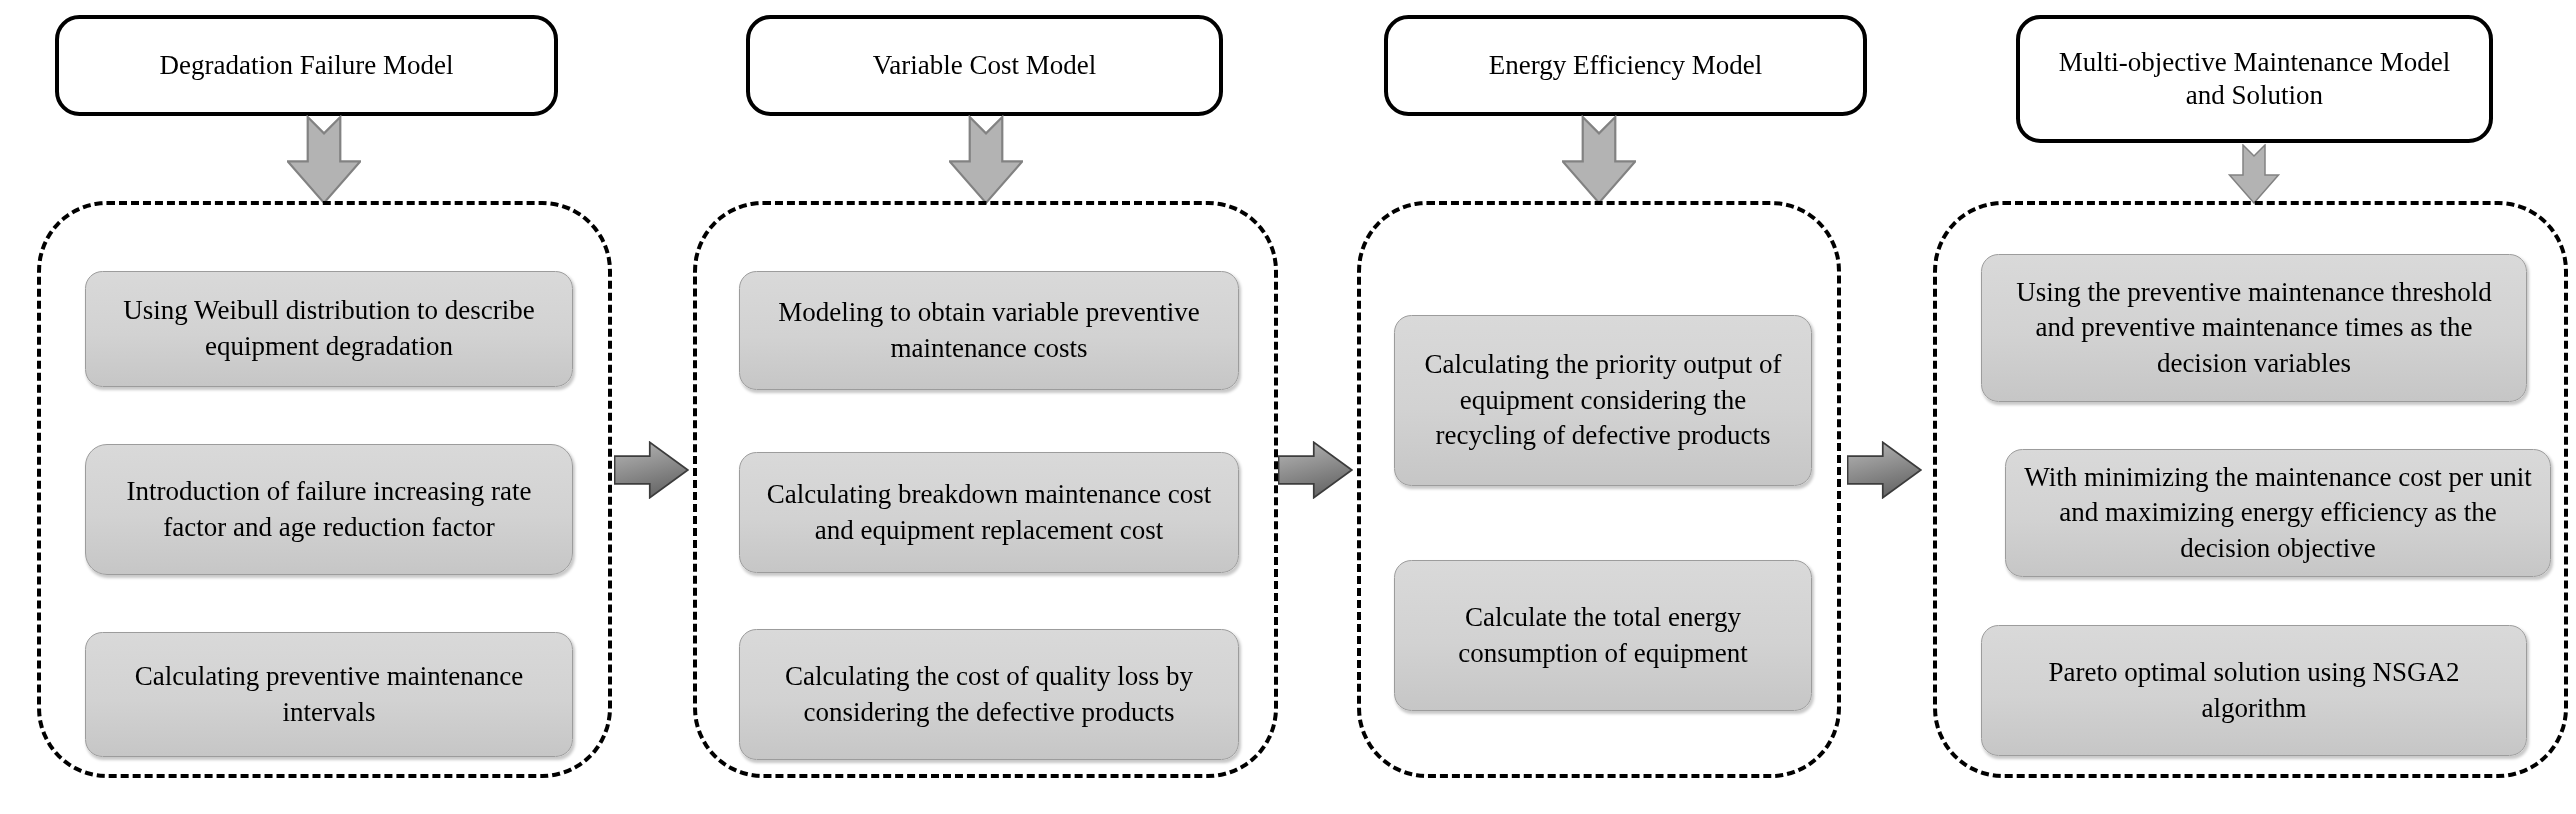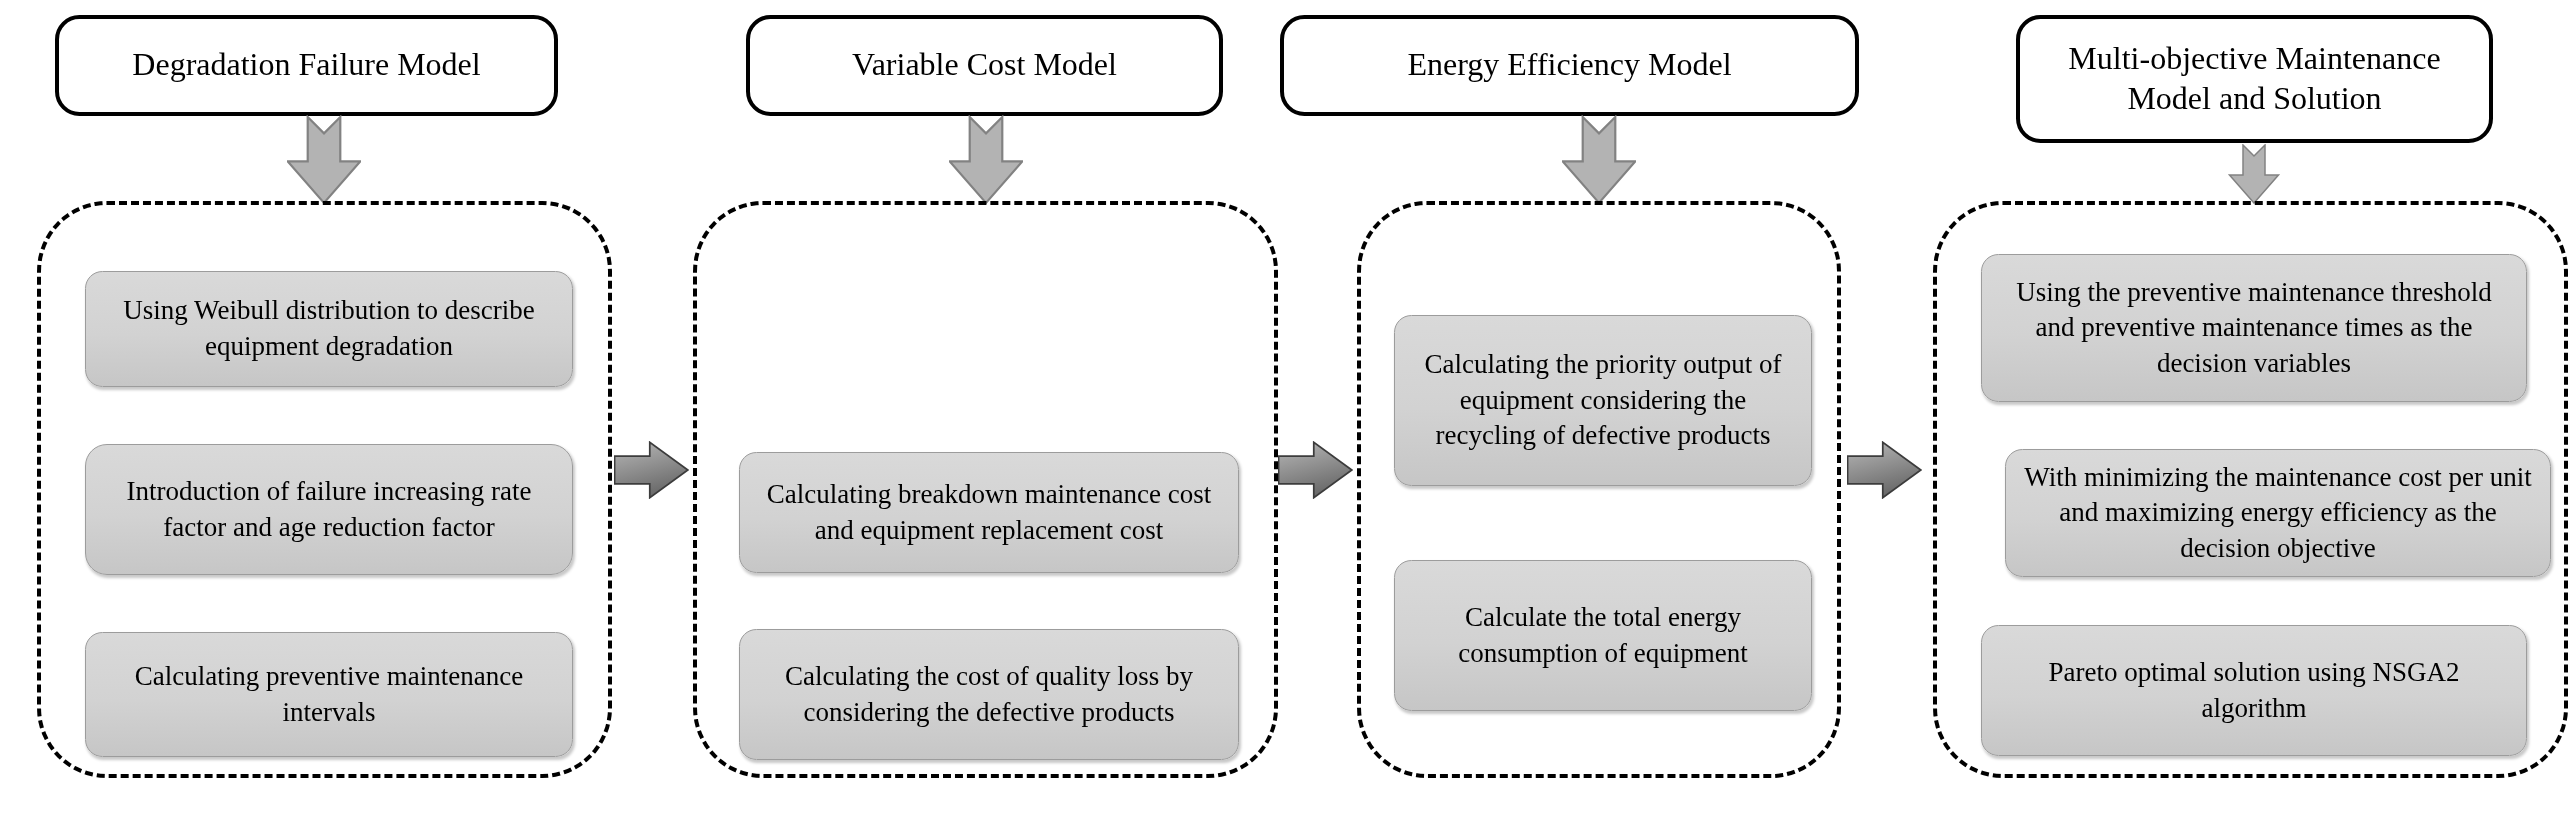--- a/index.html
+++ b/index.html
@@ -20,21 +20,21 @@
   .header-box {
     position: absolute;
     box-sizing: border-box;
     background: #ffffff;
     border: 4.6px solid #000000;
     border-radius: 24.4px;
     display: flex;
     align-items: center;
     justify-content: center;
     text-align: center;
-    font-size: 32px;
+    font-size: 27px;
     line-height: 1.22;
     padding: 0 17.4px;
   }
 
   
   .dashed-container {
     position: absolute;
     box-sizing: border-box;
     border: 4.1px dashed #000000;
     border-radius: 70px;
@@ -105,41 +105,44 @@
   <span>Variable Cost Model</span>
 </div>
 
 <div class="down-arrow" style="left:949px; top:115px;">
   <svg width="74" height="90" viewBox="0 0 100 120">
     <polygon points="28,2 50,24 72,2 72,62 99,62 50,118 1,62 28,62" fill="#b3b3b3" stroke="#828282" stroke-width="3"></polygon>
   </svg>
 </div>
 
 <div class="dashed-container" style="left:693px; top:201px; width:585px; height:577px;">
+  <div class="step-box" style="left:42px; top:66px; width:500px; height:119px;">
+    <span>Modeling to obtain variable preventive maintenance costs</span>
+  </div>
   <div class="step-box" style="left:42px; top:247px; width:500px; height:121px;">
     <span>Calculating breakdown maintenance cost and equipment replacement cost</span>
   </div>
   <div class="step-box" style="left:42px; top:424px; width:500px; height:131px;">
     <span>Calculating the cost of quality loss by considering the defective products</span>
   </div>
 </div>
 
 <div class="flow-arrow" style="left:1278px; top:441px;">
   <svg width="75" height="58" viewBox="0 0 130 100">
     <defs>
       <linearGradient id="fa2" x1="0" y1="0" x2="0.35" y2="1">
         <stop offset="0" stop-color="#b8b8b8"></stop>
           <stop offset="1" stop-color="#6a6a6a"></stop>
       </linearGradient>
     </defs>
     <polygon points="1,26 62,26 62,2 128,50 62,98 62,74 1,74" fill="url(#fa2)" stroke="#3c3c3c" stroke-width="3"></polygon>
   </svg>
 </div>
 
-<div class="header-box" style="left:1280px; top:14.5px; width:579px; height:101px;">
+<div class="header-box" style="left:1384px; top:14.5px; width:483px; height:101px;">
   <span>Energy Efficiency Model</span>
 </div>
 
 <div class="down-arrow" style="left:1562px; top:115px;">
   <svg width="74" height="90" viewBox="0 0 100 120">
     <polygon points="28,2 50,24 72,2 72,62 99,62 50,118 1,62 28,62" fill="#b3b3b3" stroke="#828282" stroke-width="3"></polygon>
   </svg>
 </div>
 
 <div class="dashed-container" style="left:1357px; top:201px; width:484px; height:577px;">

